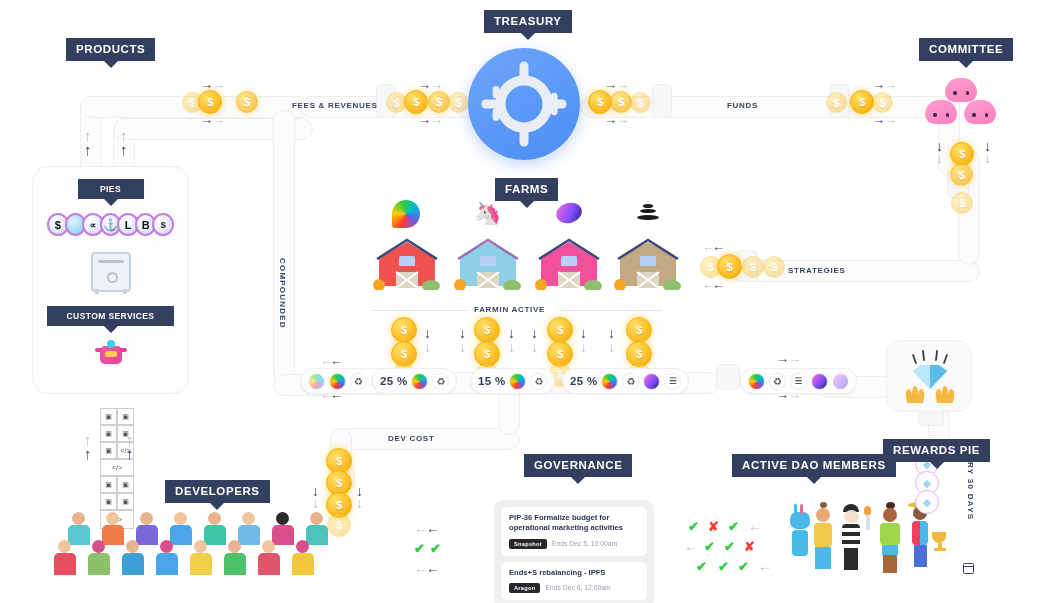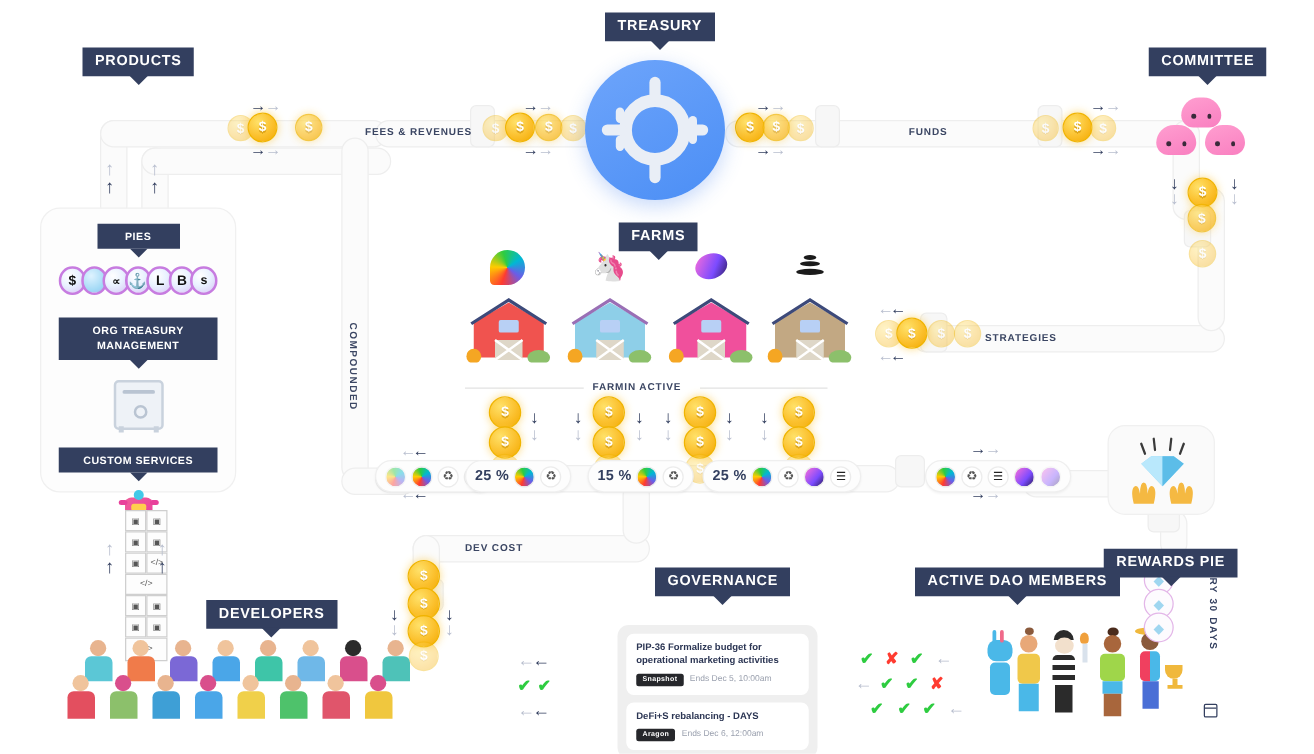--- a/index.html
+++ b/index.html
@@ -201,21 +201,21 @@
   <div class="tag" style="left:495px; top:178px;">FARMS</div>
   <div class="tag" style="left:883px; top:439px;">REWARDS PIE</div>
   <div class="tag" style="left:165px; top:480px;">DEVELOPERS</div>
   <div class="tag" style="left:524px; top:454px;">GOVERNANCE</div>
   <div class="tag" style="left:732px; top:454px;">ACTIVE DAO MEMBERS</div>
 
   <div class="pipelabel" style="left:292px; top:101px;">FEES &amp; REVENUES</div>
   <div class="pipelabel" style="left:727px; top:101px;">FUNDS</div>
   <div class="pipelabel" style="left:788px; top:266px;">STRATEGIES</div>
   <div class="pipelabel vert" style="left:278px; top:258px;">COMPOUNDED</div>
-  <div class="pipelabel" style="left:372px; top:434px;">DEV COST</div>
+  <div class="pipelabel" style="left:388px; top:434px;">DEV COST</div>
 
   <div style="position:absolute; left:372px; top:310px; width:95px; height:1px; background:#e2e2e2; z-index:12;"></div>
   <div style="position:absolute; left:560px; top:310px; width:102px; height:1px; background:#e2e2e2; z-index:12;"></div>
   <div class="pipelabel" style="left:474px; top:305px;">FARMIN ACTIVE</div>
 
   <div class="vertlabel" style="left:966px; top:442px;">EVERY 30 DAYS</div>
   <div style="position:absolute; left:963px; top:563px; width:11px; height:11px; border:1.4px solid #333f5f; border-radius:1.5px; z-index:30;">
     <div style="position:absolute; left:0; top:2px; width:100%; height:1.2px; background:#333f5f;"></div>
   </div>
 
@@ -307,21 +307,20 @@
     <div class="tokrow" style="margin-top:14px;">
       <div class="tok">$</div>
       <div class="tok" style="background:radial-gradient(circle at 35% 30%,#dff3ff,#9fd8f5 70%,#b9a7ef);"></div>
       <div class="tok" style="font-size:9px;">∝</div>
       <div class="tok" style="color:#e0559a; font-size:12px;">⚓</div>
       <div class="tok">L</div>
       <div class="tok">B</div>
       <div class="tok" style="font-size:10px;">s</div>
     </div>
 
-    <div class="bar" style="margin-top:18px; line-height:1.4;">ORG TREASURY MANAGEMENT</div>
 
     <div style="margin:16px auto 0; width:40px; height:40px; border:2px solid #c9d2dd; border-radius:4px; background:#eef2f7; position:relative;">
       <div style="position:absolute; left:5px; top:6px; width:26px; height:3px; background:#b9c4d2; border-radius:2px;"></div>
       <div style="position:absolute; left:14px; top:18px; width:11px; height:11px; border:2.4px solid #b9c4d2; border-radius:50%;"></div>
       <div style="position:absolute; left:2px; bottom:-4px; width:4px; height:5px; background:#c9d2dd;"></div>
       <div style="position:absolute; right:2px; bottom:-4px; width:4px; height:5px; background:#c9d2dd;"></div>
     </div>
 
     <div class="bar" style="margin-top:14px;">CUSTOM SERVICES</div>
 
@@ -676,21 +675,21 @@
 
   <div class="govbox" style="left:494px; top:500px; width:160px;">
     <div class="govcard">
       <div class="govtitle">PIP-36 Formalize budget for operational marketing activities</div>
       <div class="govmeta">
         <span class="badge">Snapshot</span>
         <span class="govends">Ends Dec 5, 10:00am</span>
       </div>
     </div>
     <div class="govcard">
-      <div class="govtitle">DeFi+S rebalancing - DAYS</div>
+      <div class="govtitle">Ends+S rebalancing - IPFS</div>
       <div class="govmeta">
         <span class="badge">Aragon</span>
         <span class="govends">Ends Dec 6, 12:00am</span>
       </div>
     </div>
   </div>
 
   <div class="chk ok" style="left:688px; top:519px;">✔</div>
   <div class="chk no" style="left:708px; top:519px;">✘</div>
   <div class="chk ok" style="left:728px; top:519px;">✔</div>

